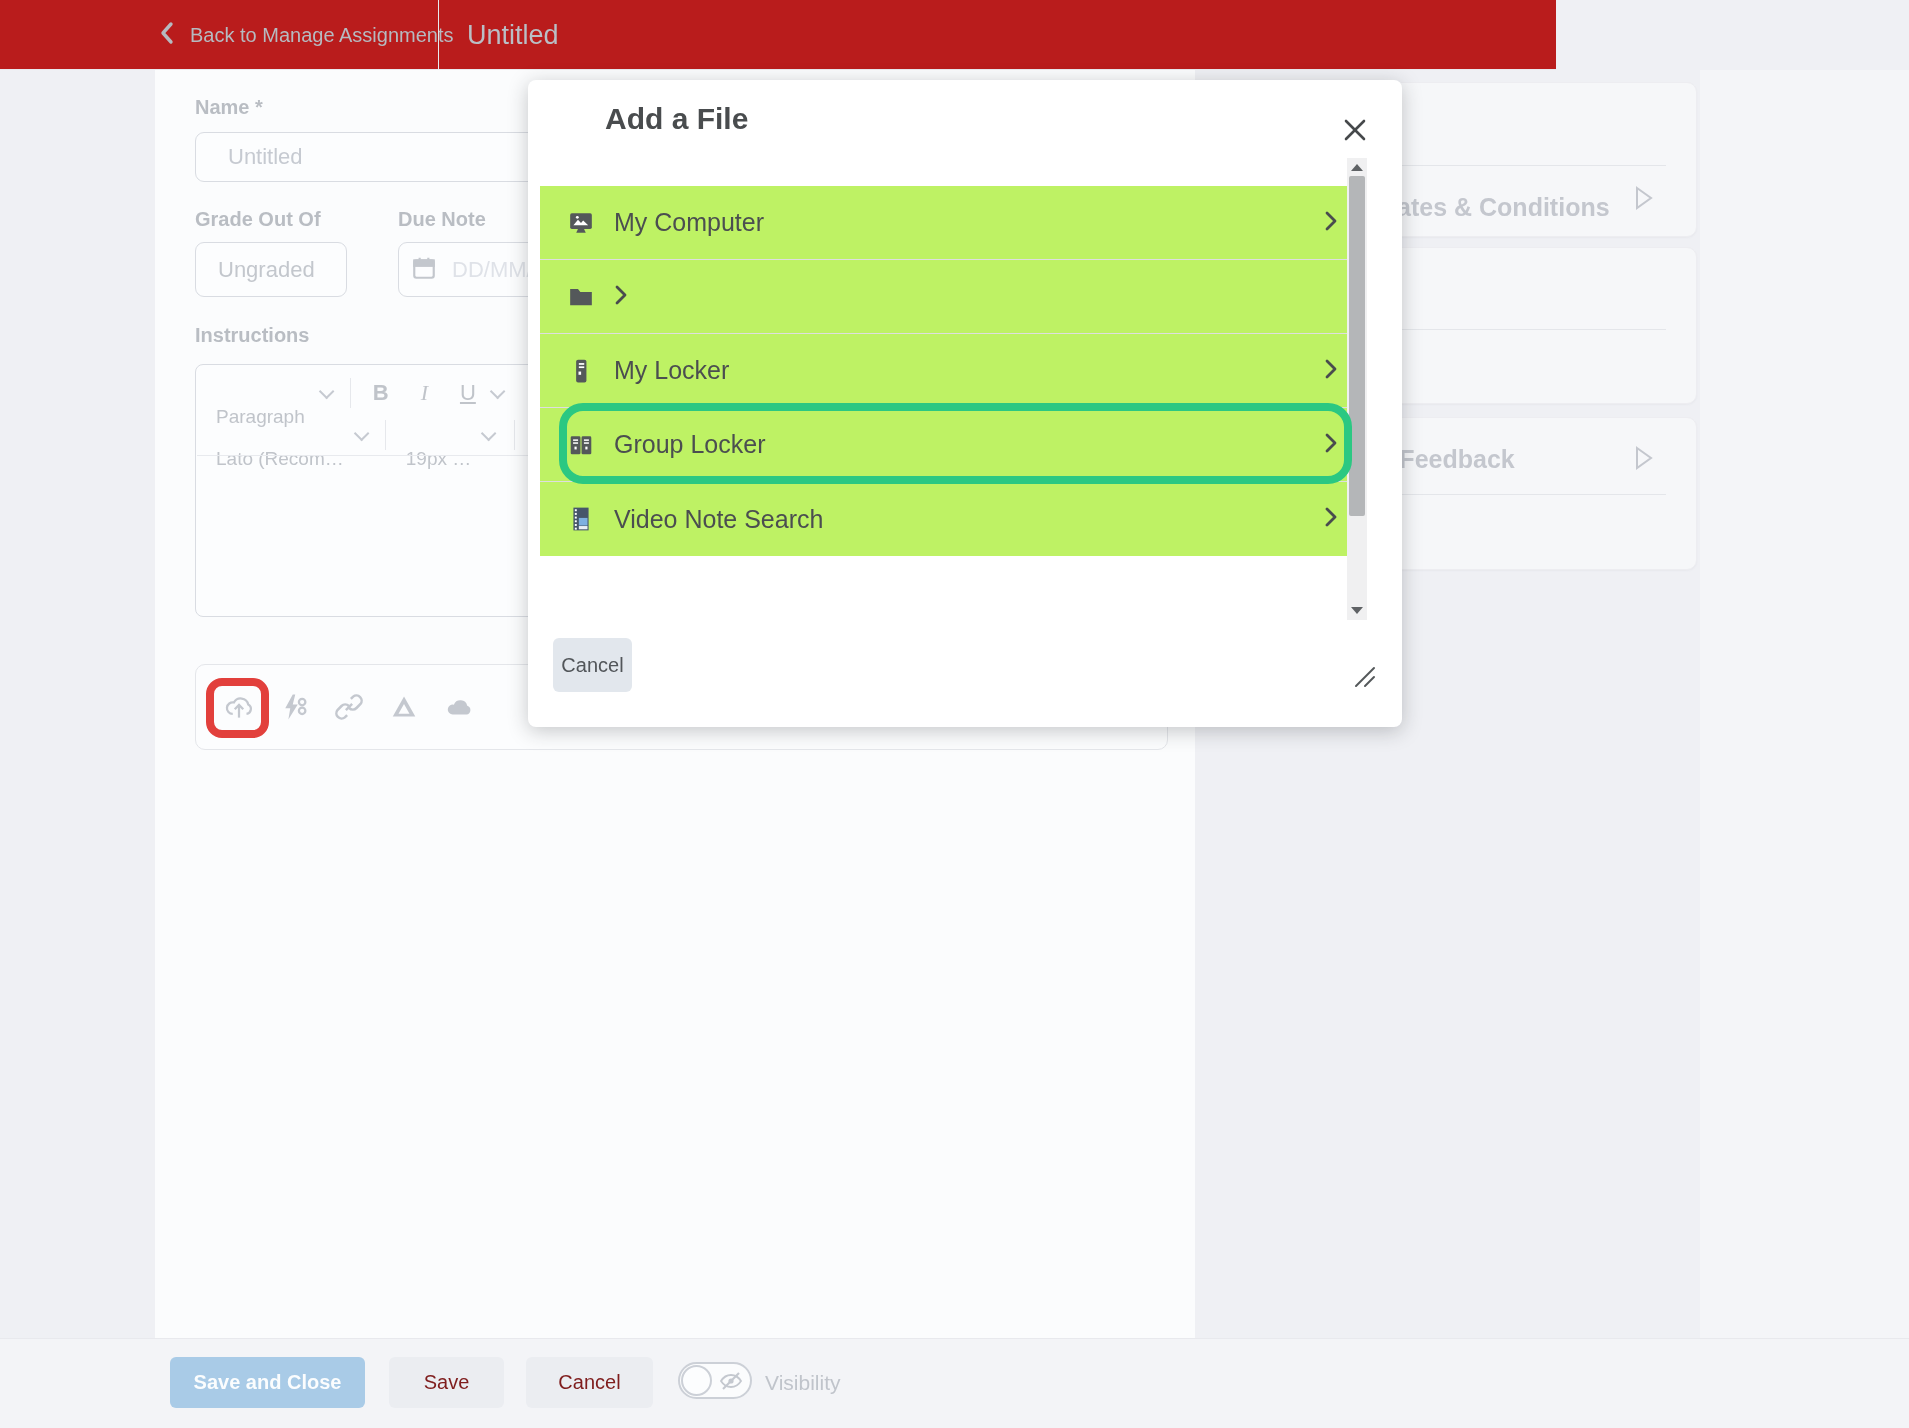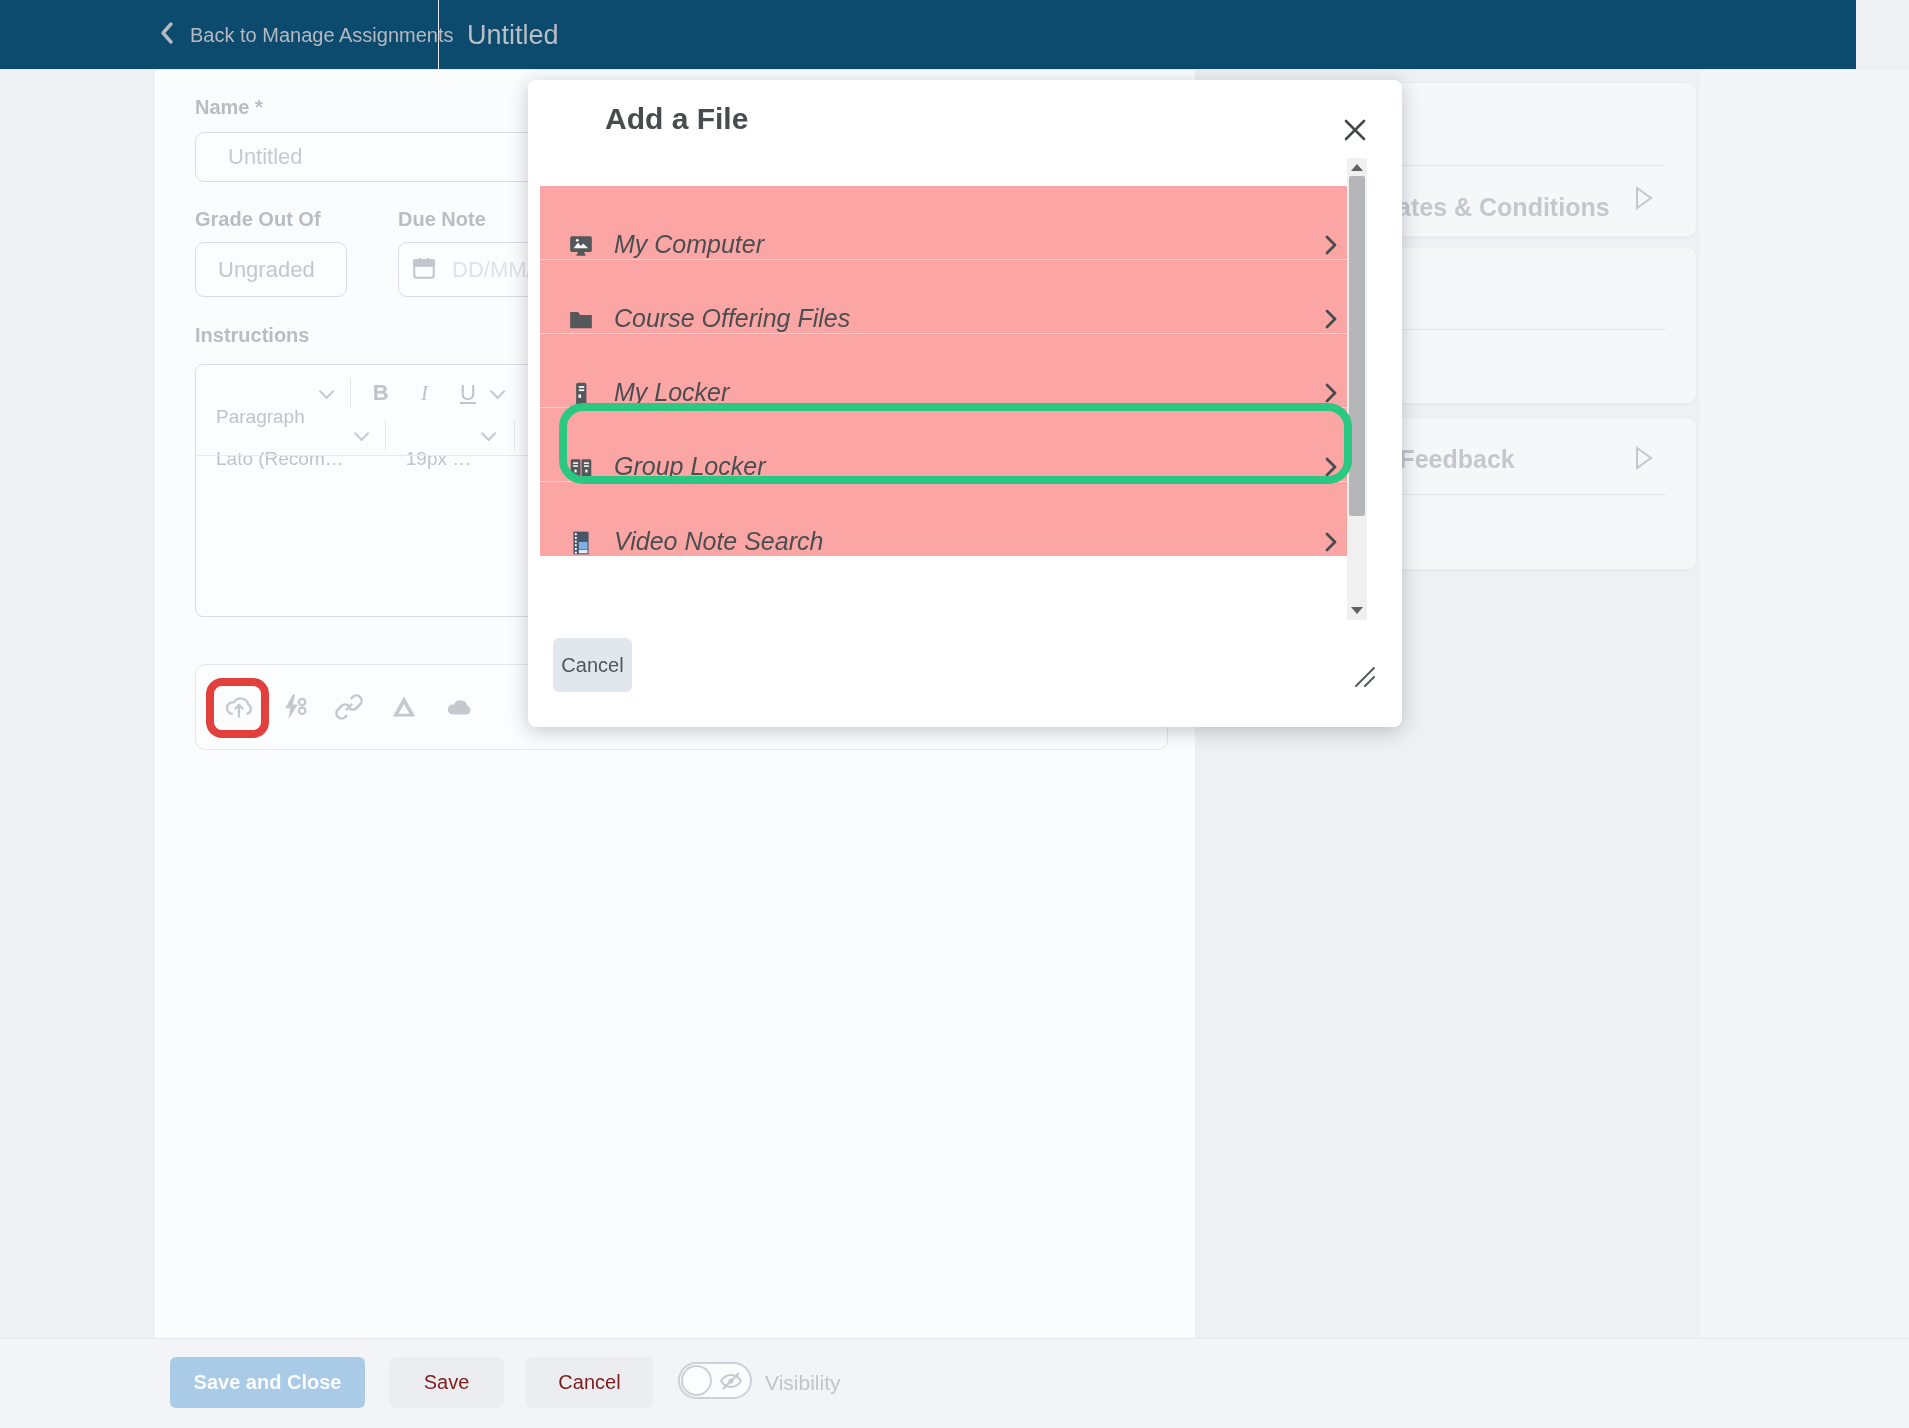--- a/index.html
+++ b/index.html
@@ -1,21 +1,21 @@
 <!DOCTYPE html>
 <html><head>
 <meta charset="utf-8">
 <style>
   * { margin:0; padding:0; box-sizing:border-box; }
   html,body { width:1909px; height:1428px; }
   body { position:relative; font-family:"Liberation Sans", sans-serif; background:#eff0f4; overflow:hidden; }
   .abs { position:absolute; }
 
   
-  .topbar { left:0; top:0; width:1856px; height:70px; background:#0c4a6e; border-bottom:1px solid #e9eaee; z-index:5; }
+  .topbar { left:0; top:0; width:1556px; height:70px; background:#b91c1c; border-bottom:1px solid #e9eaee; z-index:5; }
   .back-link { left:158px; top:0; height:70px; display:flex; align-items:center; gap:14px; color:#b6bac0; font-size:20px; cursor:pointer; }
   .topbar-divider { left:438px; top:0; width:1px; height:70px; background:#e7e9ed; }
   .page-title { left:467px; top:0; height:70px; line-height:70px; font-size:27px; color:#babec5; }
 
   
   .right-strip { left:1700px; top:70px; width:209px; height:1268px; background:#f4f5f8; }
   .form-card { left:155px; top:70px; width:1040px; height:1268px; background:#fbfcfd; }
   .fld-label { font-size:20px; font-weight:600; color:#b9bdc3; }
   .inputbox { border:1px solid #d9dce2; border-radius:9px; background:#fcfdfe; display:flex; align-items:center; }
   .ph { color:#c6cad1; font-size:22px; }
@@ -46,21 +46,21 @@
   .btn-dim { background:#ebedf1; color:#7f1d1d; }
   .toggle { left:678px; top:1362px; width:74px; height:37px; border:2px solid #ccd0d7; border-radius:20px; background:#fbfcfd; cursor:pointer; z-index:7; }
   .knob { position:absolute; left:1px; top:1px; width:31px; height:31px; border:2px solid #ccd0d7; border-radius:50%; background:#fcfdfe; }
   .vis-label { left:765px; top:1338px; height:90px; line-height:90px; font-size:21px; color:#c0c4cb; z-index:7; }
 
   
   .modal { left:528px; top:80px; width:874px; height:647px; background:#ffffff; border-radius:8px; box-shadow:0 4px 20px rgba(30,35,40,0.25); z-index:40; }
   .modal-title { position:absolute; left:40px; top:22px; font-size:30px; font-weight:600; color:#494c4e;margin-left:37px; }
   .modal-close { position:absolute; left:810px; top:34px; width:34px; height:34px; background:none; border:none; cursor:pointer; }
   .mlist { position:absolute; left:12px; top:78px; width:807px; height:462px; overflow:hidden; padding-top:28px; }
-  .mrow { height:74px; display:flex; align-items:flex-end; padding:0 10px 0 28px; border-bottom:1px solid #dedee0; cursor:pointer; background:#fca5a5;font-style:italic; }
+  .mrow { height:74px; display:flex; align-items:center; padding:0 10px 0 28px; border-bottom:1px solid #dedee0; cursor:pointer; background:#bef264; }
   .mrow:last-child { border-bottom:none; }
   .mrow .ric { width:26px; height:26px; margin-right:20px; flex:0 0 auto; display:flex; align-items:center; justify-content:center; }
   .mrow .rlabel { font-size:25px; color:#4b4e50; flex:1; }
   .scrolltrack { position:absolute; left:819px; top:78px; width:20px; height:462px; background:#f0f0f1; cursor:pointer; }
   .scrollthumb { position:absolute; left:2px; top:18px; width:16px; height:340px; background:#b4b6b8; border-radius:2px; cursor:grab; }
   .sarrow { position:absolute; left:4px; width:0; height:0; border-left:6px solid transparent; border-right:6px solid transparent; }
   .sarrow.up { top:6px; border-bottom:7px solid #5f6265; }
   .sarrow.down { bottom:6px; border-top:7px solid #5f6265; }
   .modal-cancel { position:absolute; left:25px; top:558px; width:79px; height:54px; background:#e2e7ed; border:none; border-radius:6px; font-size:20px; color:#52565a; font-family:"Liberation Sans",sans-serif; cursor:pointer; }
   .resize-h { position:absolute; left:820px; top:580px; width:30px; height:30px; cursor:nwse-resize; }
@@ -240,21 +240,20 @@
           </svg>
       </span>
     </div>
 
     <div class="mrow">
       <span class="ric">
         <svg width="26" height="26" viewBox="0 0 24 24">
             <path d="M2 4.5 h7.2 l2.2 2.8 H22 v12.2 H2 z" fill="#54585a"></path>
           </svg>
       </span>
-      <span class="rlabel">Course Offering Files</span>
       <span>
         <svg width="13" height="20" viewBox="0 0 13 20">
             <polyline points="3,2 11,10 3,18" fill="none" stroke="#494c4e" stroke-width="2.8" stroke-linecap="round" stroke-linejoin="round"></polyline>
           </svg>
       </span>
     </div>
 
 
     <div class="mrow">
       <span class="ric">

